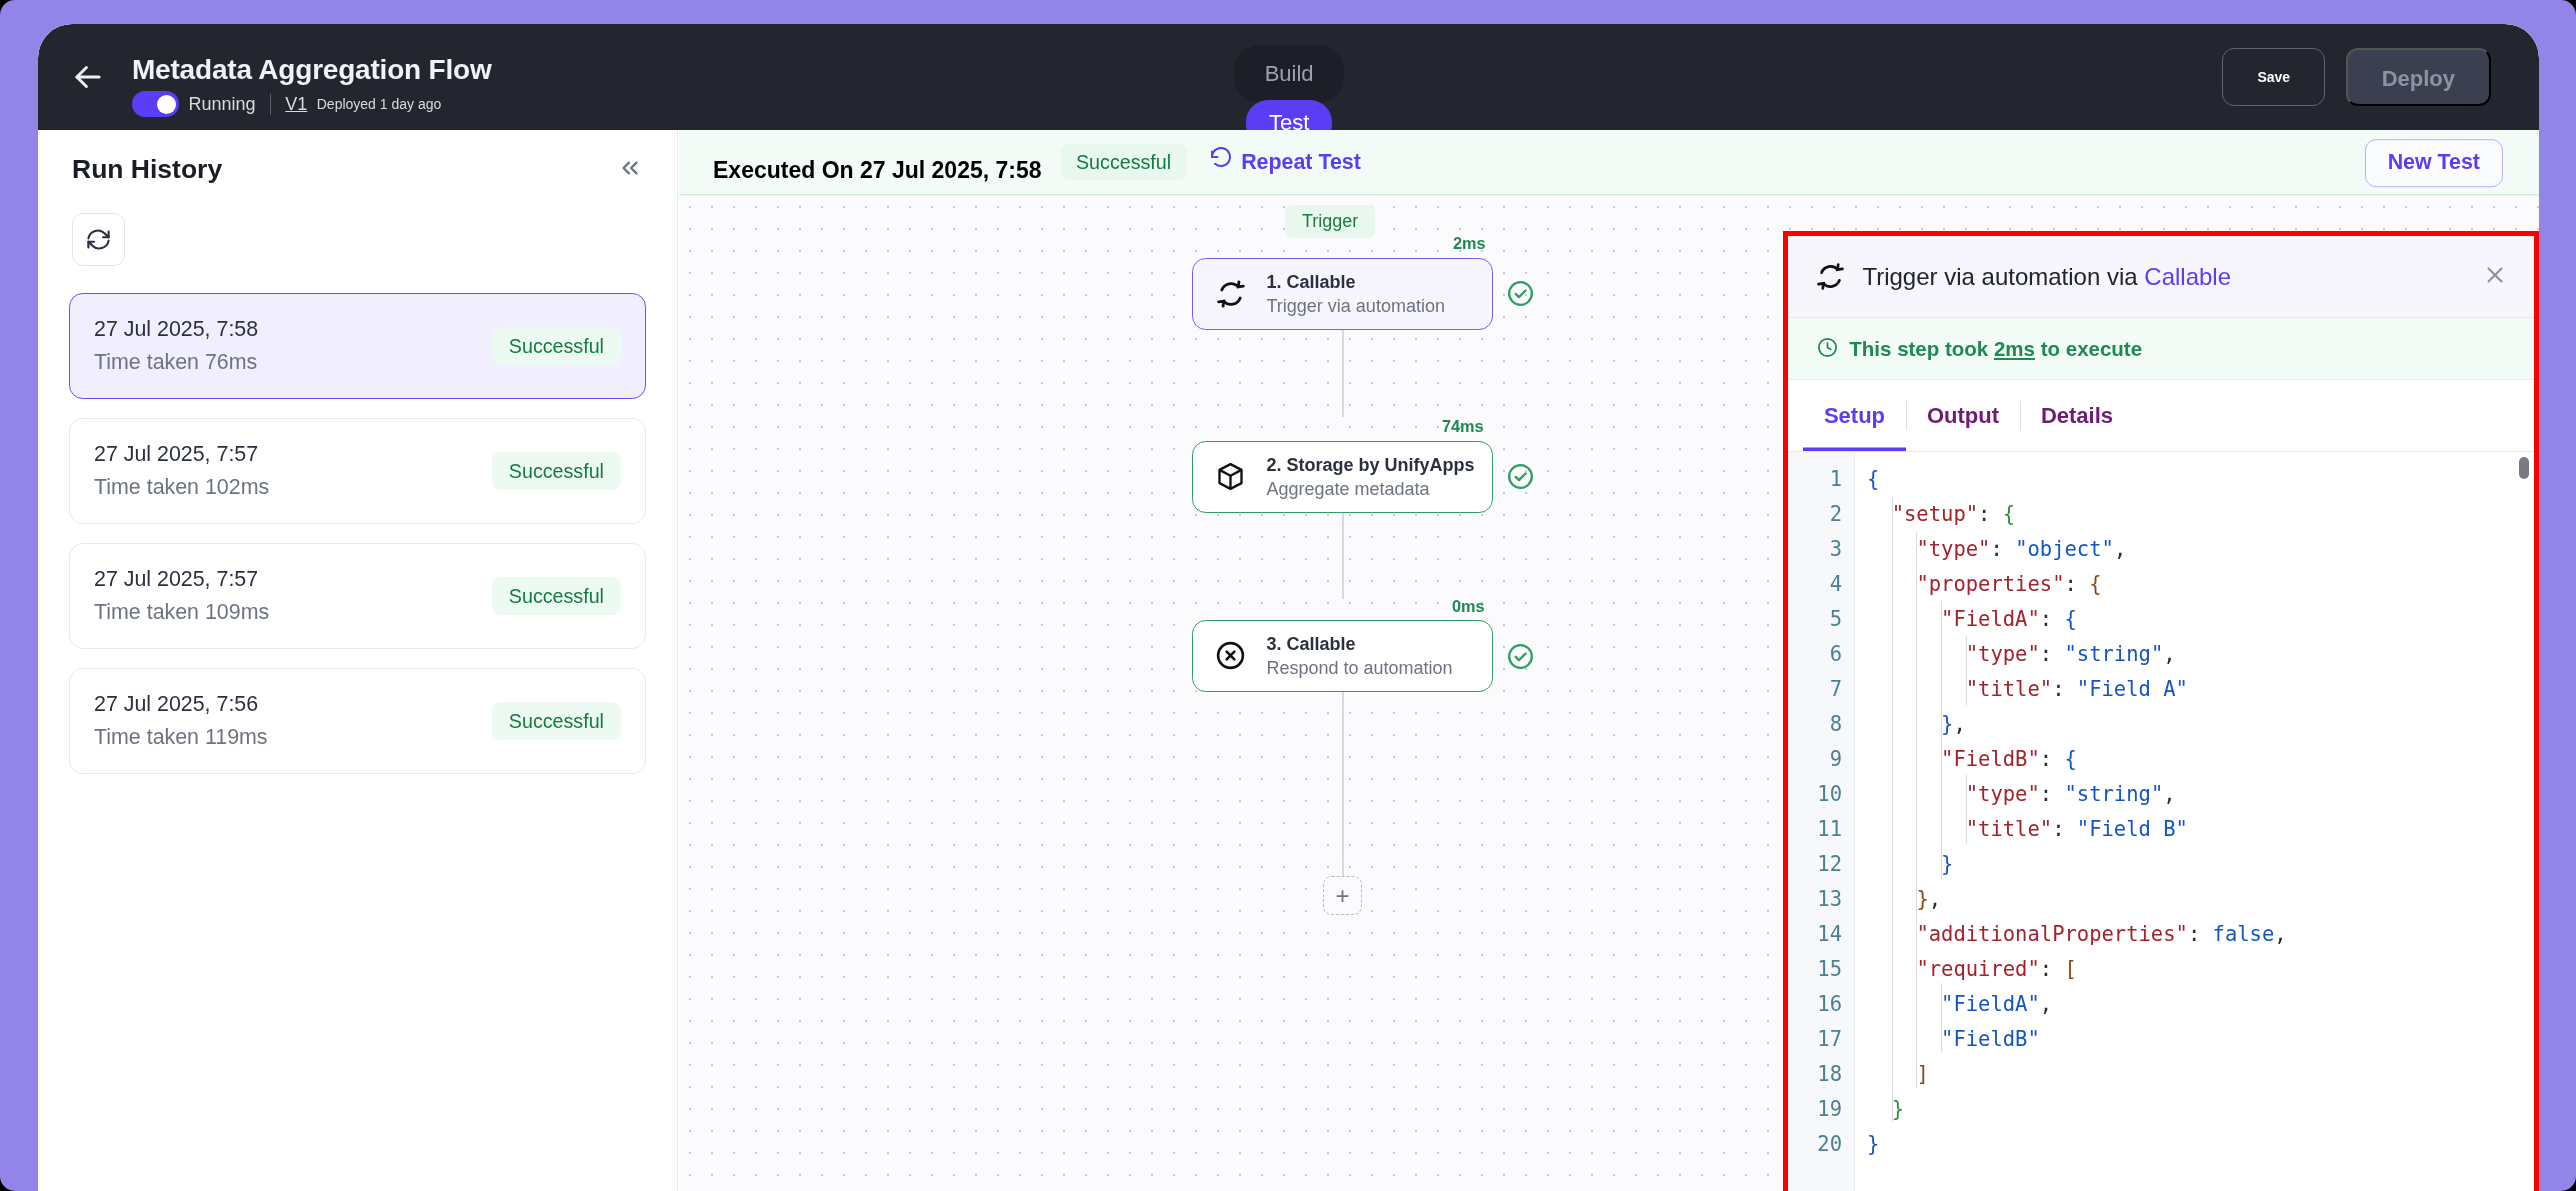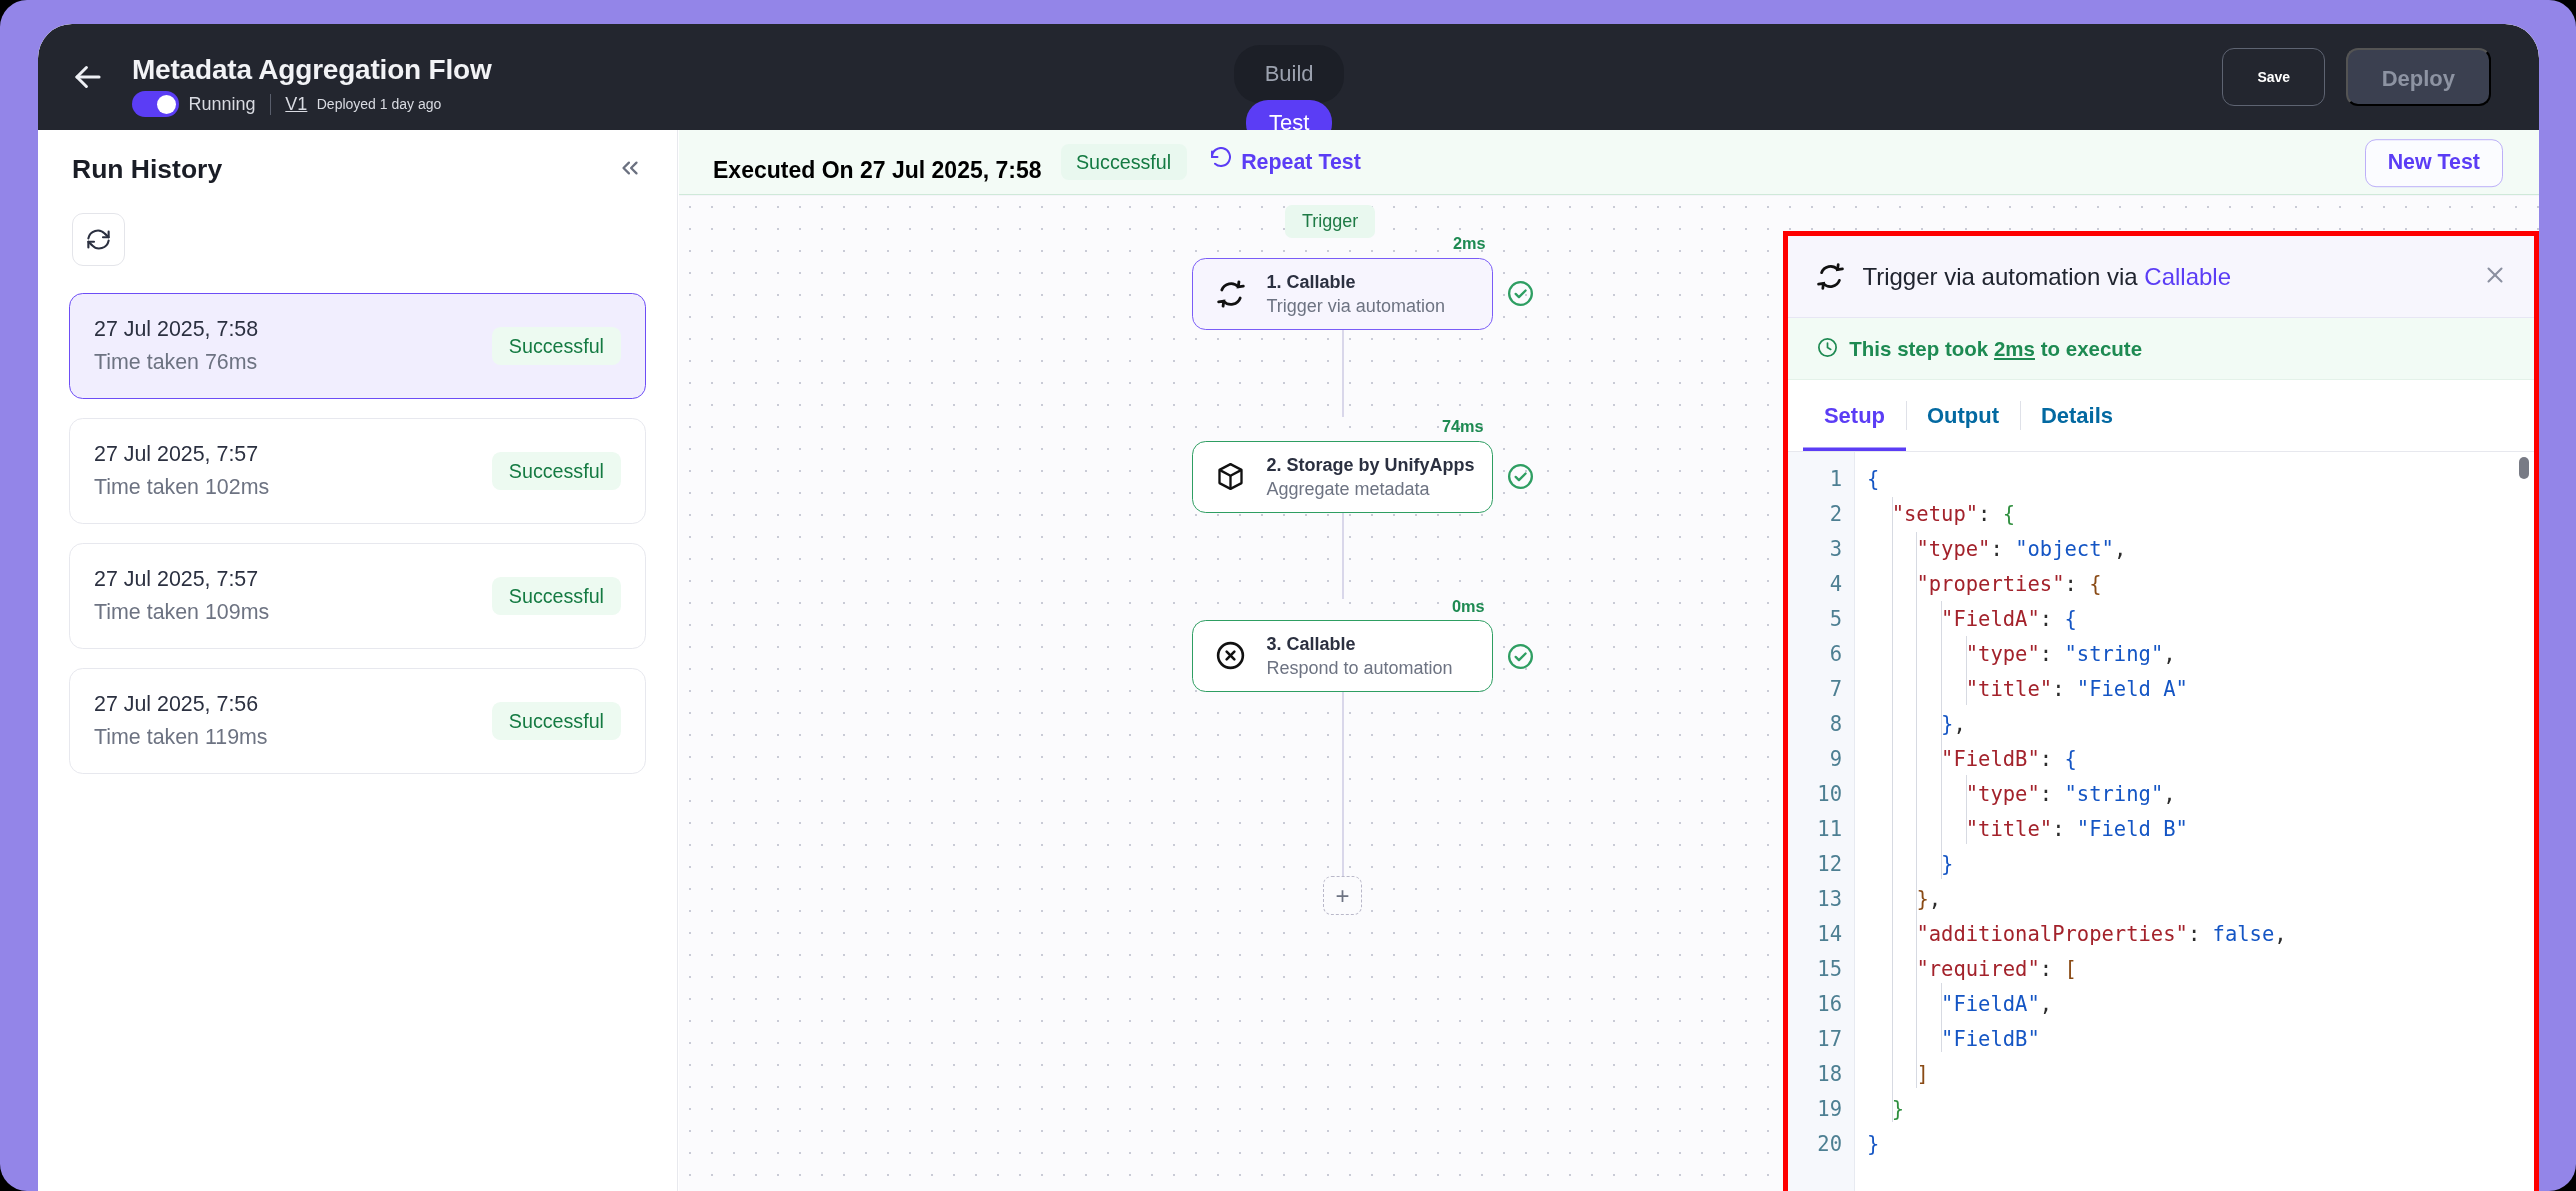--- a/index.html
+++ b/index.html
@@ -8,21 +8,21 @@
     background: #000000;
     font-family: "Liberation Sans", sans-serif;
     overflow: hidden;
   }
 
   
   #purple-frame {
     position: absolute;
     left: 0; top: 0; width: 2576px; height: 1191px;
     background: #9385e8;
-    border-radius: 27px;
+    border-radius: 15px;
   }
   #app-window {
     position: absolute;
     left: 38px; top: 24px;
     width: 2501px; height: 1167px;
     background: #ffffff;
     border-top-left-radius: 34px;
     border-top-right-radius: 34px;
     overflow: hidden;
   }
@@ -230,21 +230,21 @@
     border-bottom: 0.9px solid #e4f2e9;
     font-weight: bold;
   }
   #panel-note-text { font-size: 20.5px; color: #1e8a52; }
   #panel-note-text b { text-decoration: underline; }
   #panel-tabs {
     height: 72px; display: flex; align-items: center; gap: 0;
     padding: 0 15.4px; border-bottom: 0.9px solid #e7e8ee;
   }
   .panel-tab {
-    font-size: 22px; font-weight: bold; color: #0369a1;
+    font-size: 22px; font-weight: bold; color: #701a75;
     padding: 0 20.5px; height: 70px; line-height: 70px; cursor: pointer;
   }
   .panel-tab.active {
     color: #5b3df5; box-shadow: inset 0 -3.4px 0 0 #5b3df5;
   }
   .tab-div { width: 0.9px; height: 29px; background: #dfe1e8; }
 
   #code-wrap {
     position: absolute; left: 0; top: 216px; right: 0; bottom: 0;
     background: #ffffff; overflow: hidden;

